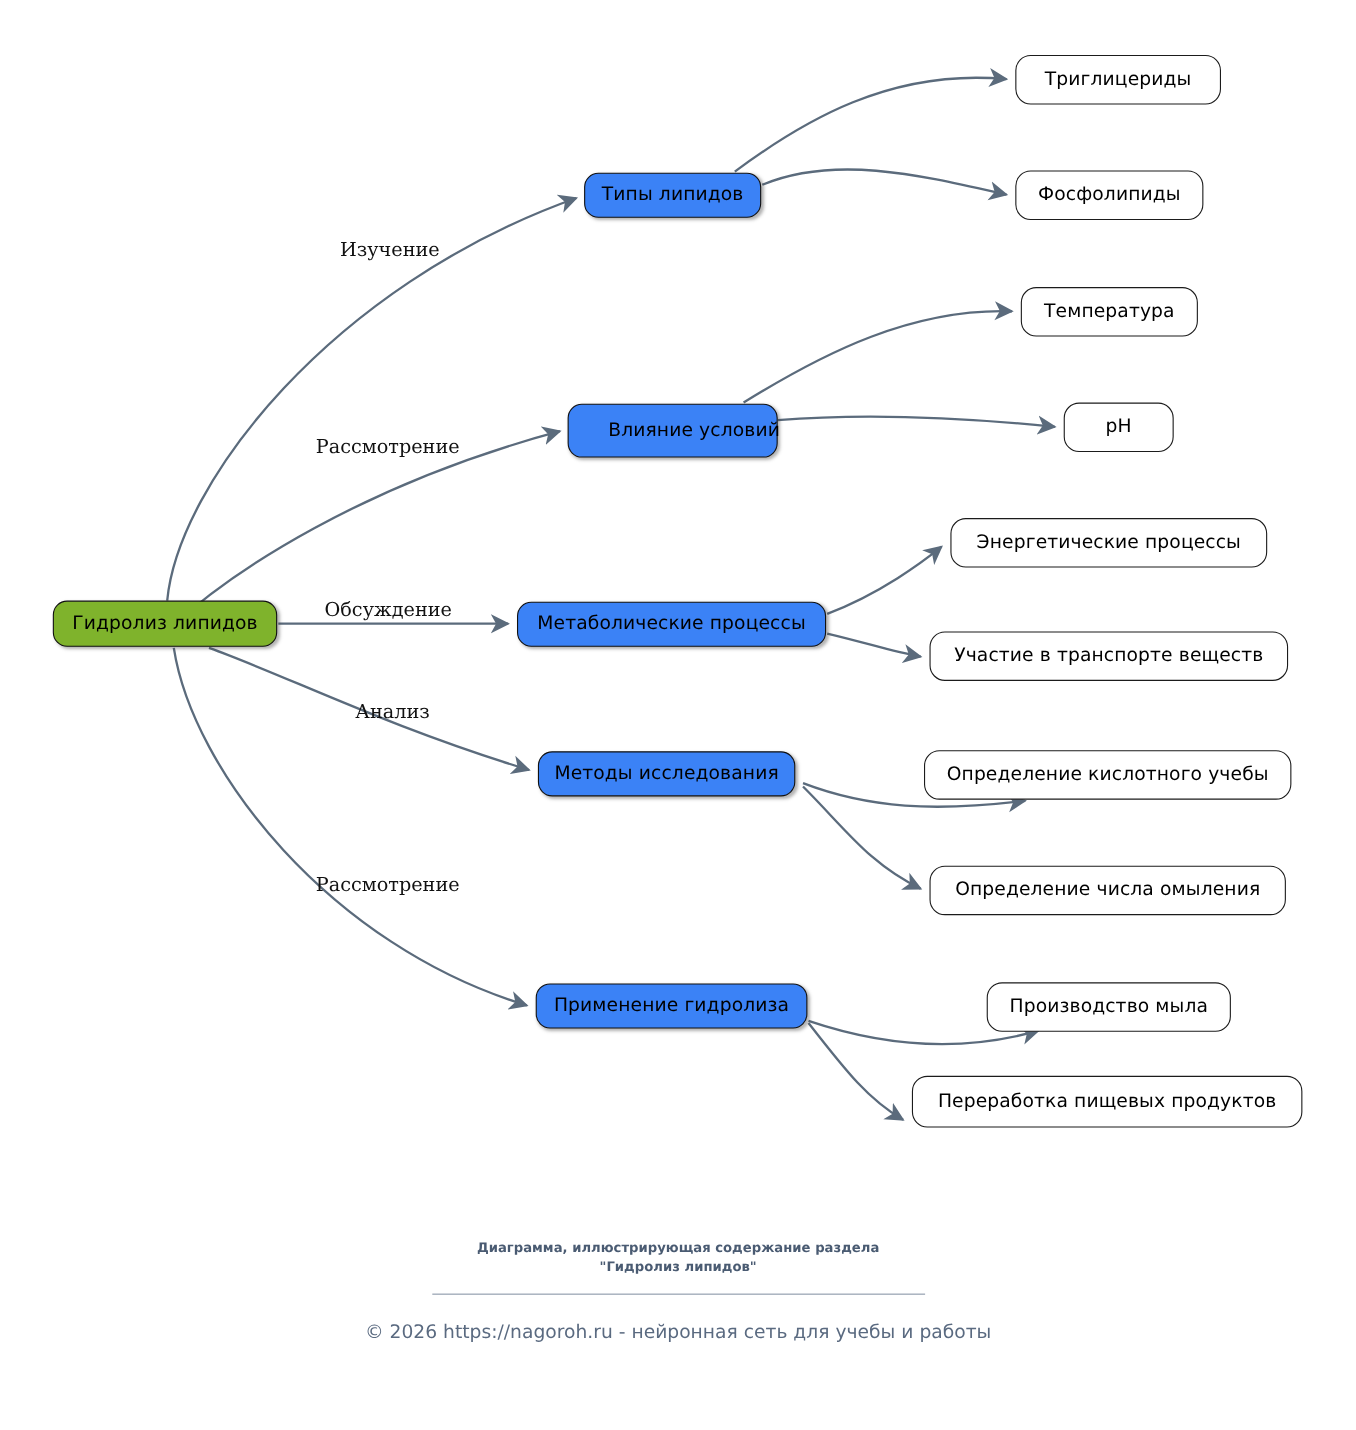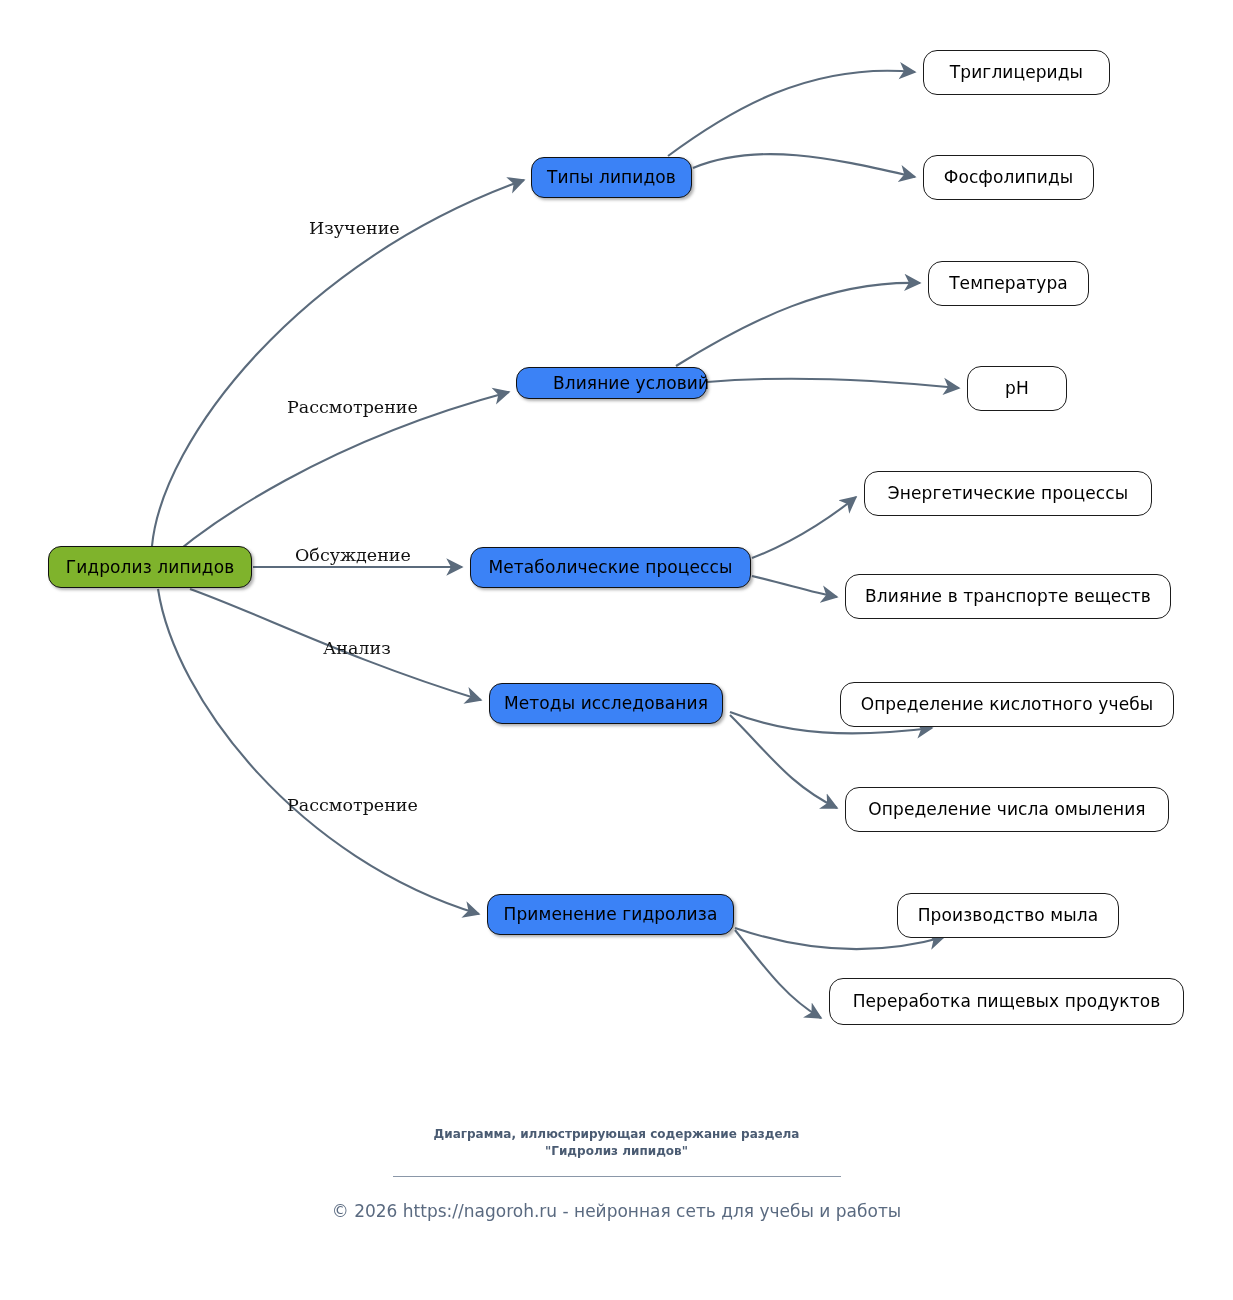--- a/index.html
+++ b/index.html
@@ -149,21 +149,21 @@
   <div class="edge-label" style="left:309px; top:220px;">
     <span>Изучение</span>
   </div>
   <div class="node leaf" style="left:923px; top:50px; width:187px; height:45px;">
     <span>Триглицериды</span>
   </div>
   <div class="node leaf" style="left:923px; top:155px; width:171px; height:45px;">
     <span>Фосфолипиды</span>
   </div>
 
-  <div class="node branch" style="left:516px; top:367px; width:191px; height:32px;padding-left:39px;">
+  <div class="node branch" style="left:516px; top:367px; width:191px; height:49px;padding-left:39px;">
     <span>Влияние условий</span>
   </div>
   <div class="edge-label" style="left:287px; top:399px;">
     <span>Рассмотрение</span>
   </div>
   <div class="node leaf" style="left:928px; top:261px; width:161px; height:45px;">
     <span>Температура</span>
   </div>
   <div class="node leaf" style="left:967px; top:366px; width:100px; height:45px;">
     <span>pH</span>
@@ -172,21 +172,21 @@
   <div class="node branch" style="left:470px; top:547px; width:281px; height:41px;">
     <span>Метаболические процессы</span>
   </div>
   <div class="edge-label" style="left:295px; top:547px;">
     <span>Обсуждение</span>
   </div>
   <div class="node leaf" style="left:864px; top:471px; width:288px; height:45px;">
     <span>Энергетические процессы</span>
   </div>
   <div class="node leaf" style="left:845px; top:574px; width:326px; height:45px;">
-    <span>Влияние в транспорте веществ</span>
+    <span>Участие в транспорте веществ</span>
   </div>
 
   <div class="node branch" style="left:489px; top:683px; width:234px; height:41px;">
     <span>Методы исследования</span>
   </div>
   <div class="edge-label" style="left:323px; top:640px;">
     <span>Анализ</span>
   </div>
   <div class="node leaf" style="left:840px; top:682px; width:334px; height:45px;">
     <span>Определение кислотного учебы</span>

